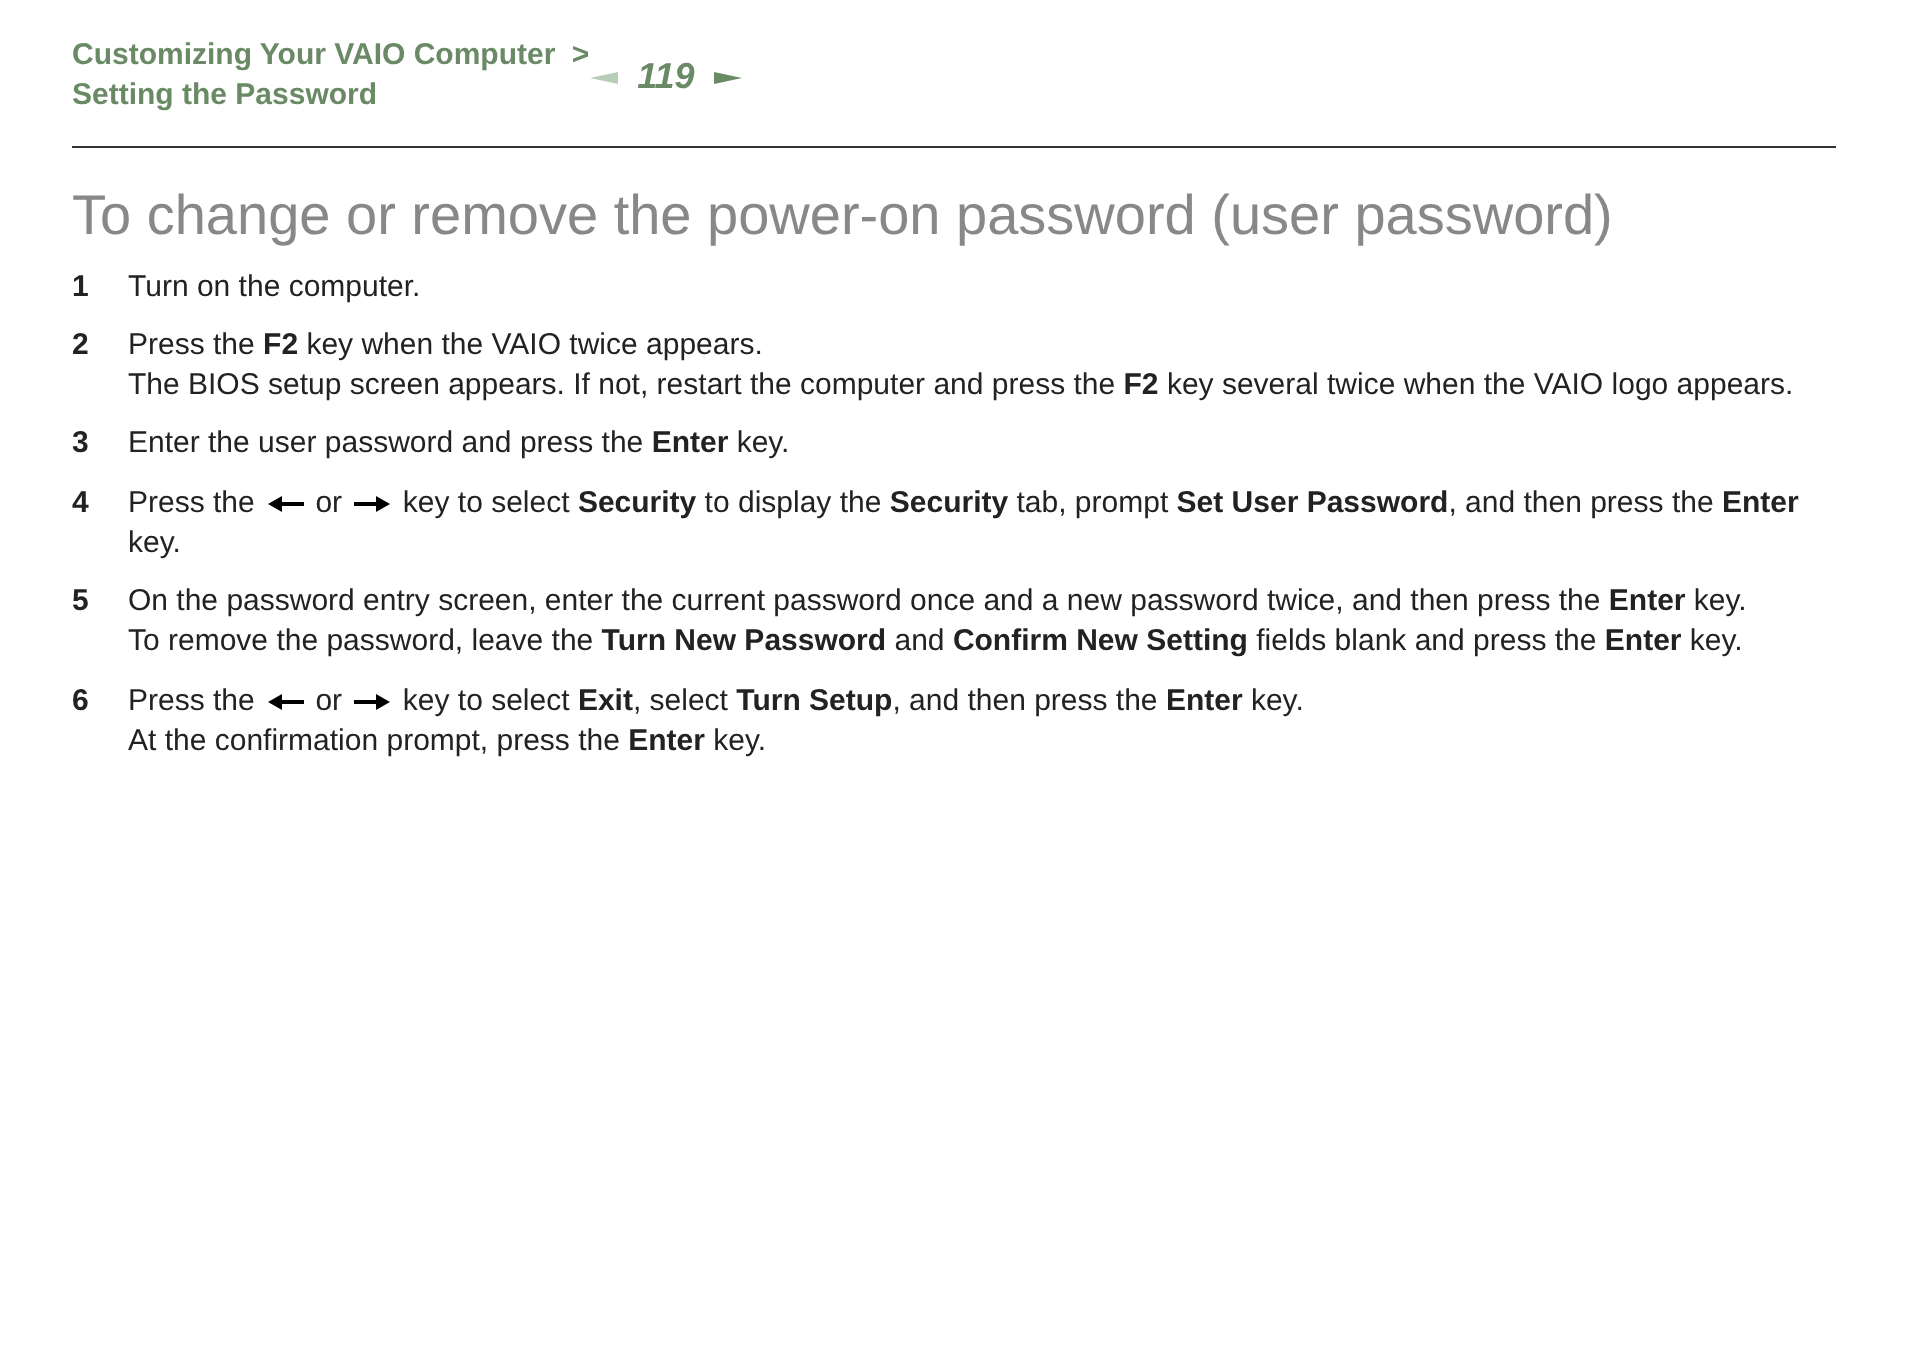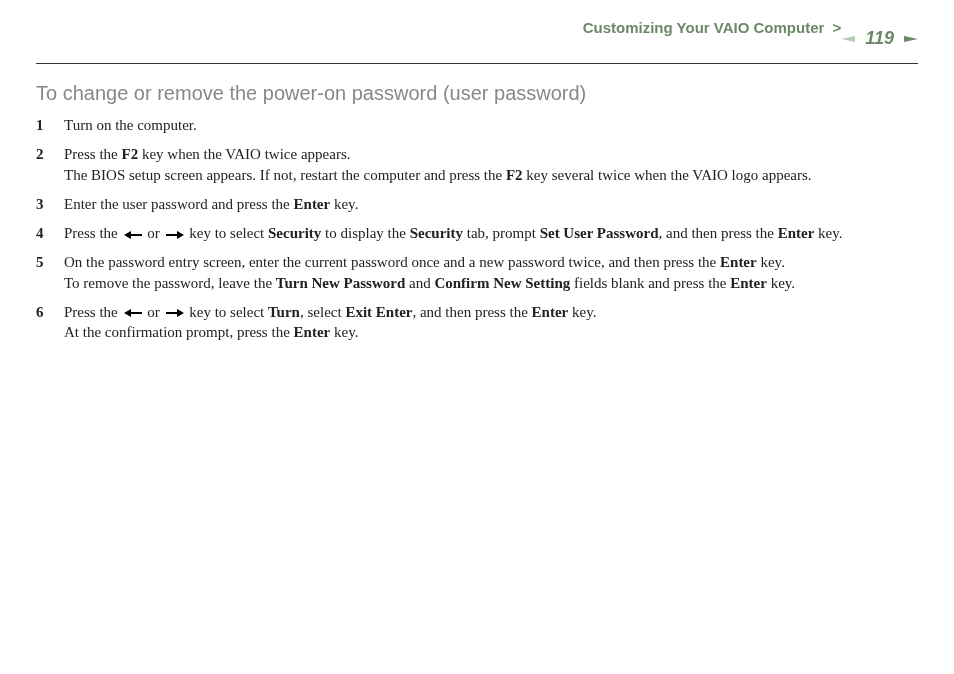--- a/index.html
+++ b/index.html
@@ -7,21 +7,21 @@
       font-family: Arial, Helvetica, sans-serif;
       width: 954px;
       height: 674px;
       background: #fff;
       color: #333;
       position: relative;
     }
     .header {
       padding: 18px 36px 10px 36px;
       display: flex;
-      justify-content: flex-end;
+      justify-content: flex-start;
       align-items: flex-start;
     }
     .breadcrumb {
       color: #6a8a66;
       font-weight: bold;
       font-size: 15px;
       line-height: 1.35;
     }
     .breadcrumb .chevron { margin-left: 4px; }
     .page-nav {
@@ -43,37 +43,36 @@
     .divider {
       border: none;
       border-top: 1.5px solid #333;
       margin: 4px 36px 0 36px;
     }
     .content {
       padding: 18px 36px 0 36px;
     }
     .section-title {
       color: #888;
-      font-size: 20px;
+      font-size: 28px;
       font-weight: normal;
       margin-bottom: 10px;
     }
     ol.steps {
       list-style: none;
       counter-reset: step;
     }
     ol.steps > li {
       counter-increment: step;
       position: relative;
       padding-left: 28px;
       margin-bottom: 9px;
       font-size: 15px;
       line-height: 1.35;
       color: #222;
-      font-family: Liberation Serif, serif;
     }
     ol.steps > li::before {
       content: counter(step);
       position: absolute;
       left: 0;
       top: 0;
       font-weight: bold;
       color: #222;
       width: 20px;
       text-align: left;
@@ -85,20 +84,21 @@
     }
     .inline-arrow svg { display: block; }
   </style>
 </head>
 <body>
 
 <div class="header">
   <div class="breadcrumb">
     <span>Customizing Your VAIO Computer</span>
     <span class="chevron">&gt;</span><br>
+    <span>Setting the Password</span>
   </div>
   <div class="page-nav">
     <span class="nav-arrow">
       <svg width="14" height="12" viewBox="0 0 14 12">
           <polygon points="14,3 14,9 0,6" fill="#b8cdb5"></polygon>
         </svg>
     </span>
     <span class="page-number">119</span>
     <span class="nav-arrow">
       <svg width="14" height="12" viewBox="0 0 14 12">
@@ -137,17 +137,17 @@
       <span>On the password entry screen, enter the current password once and a new password twice, and then press the </span><b>Enter</b><span> key.</span><br>
       <span>To remove the password, leave the </span><b>Turn New Password</b><span> and </span><b>Confirm New Setting</b><span> fields blank and press the </span><b>Enter</b><span> key.</span>
     </li>
     <li>
       <span>Press the </span><span class="inline-arrow"><svg width="18" height="10" viewBox="0 0 18 10">
             <line x1="4" y1="5" x2="18" y2="5" stroke="#000" stroke-width="2"></line>
             <polygon points="7,1 7,9 0,5" fill="#000"></polygon>
           </svg></span><span> or </span><span class="inline-arrow"><svg width="18" height="10" viewBox="0 0 18 10">
             <line x1="0" y1="5" x2="14" y2="5" stroke="#000" stroke-width="2"></line>
             <polygon points="11,1 11,9 18,5" fill="#000"></polygon>
-          </svg></span><span> key to select </span><b>Turn</b><span>, select </span><b>Exit Enter</b><span>, and then press the </span><b>Enter</b><span> key.</span><br>
+          </svg></span><span> key to select </span><b>Exit</b><span>, select </span><b>Turn Setup</b><span>, and then press the </span><b>Enter</b><span> key.</span><br>
       <span>At the confirmation prompt, press the </span><b>Enter</b><span> key.</span>
     </li>
   </ol>
 </div>
 
 </body></html>

